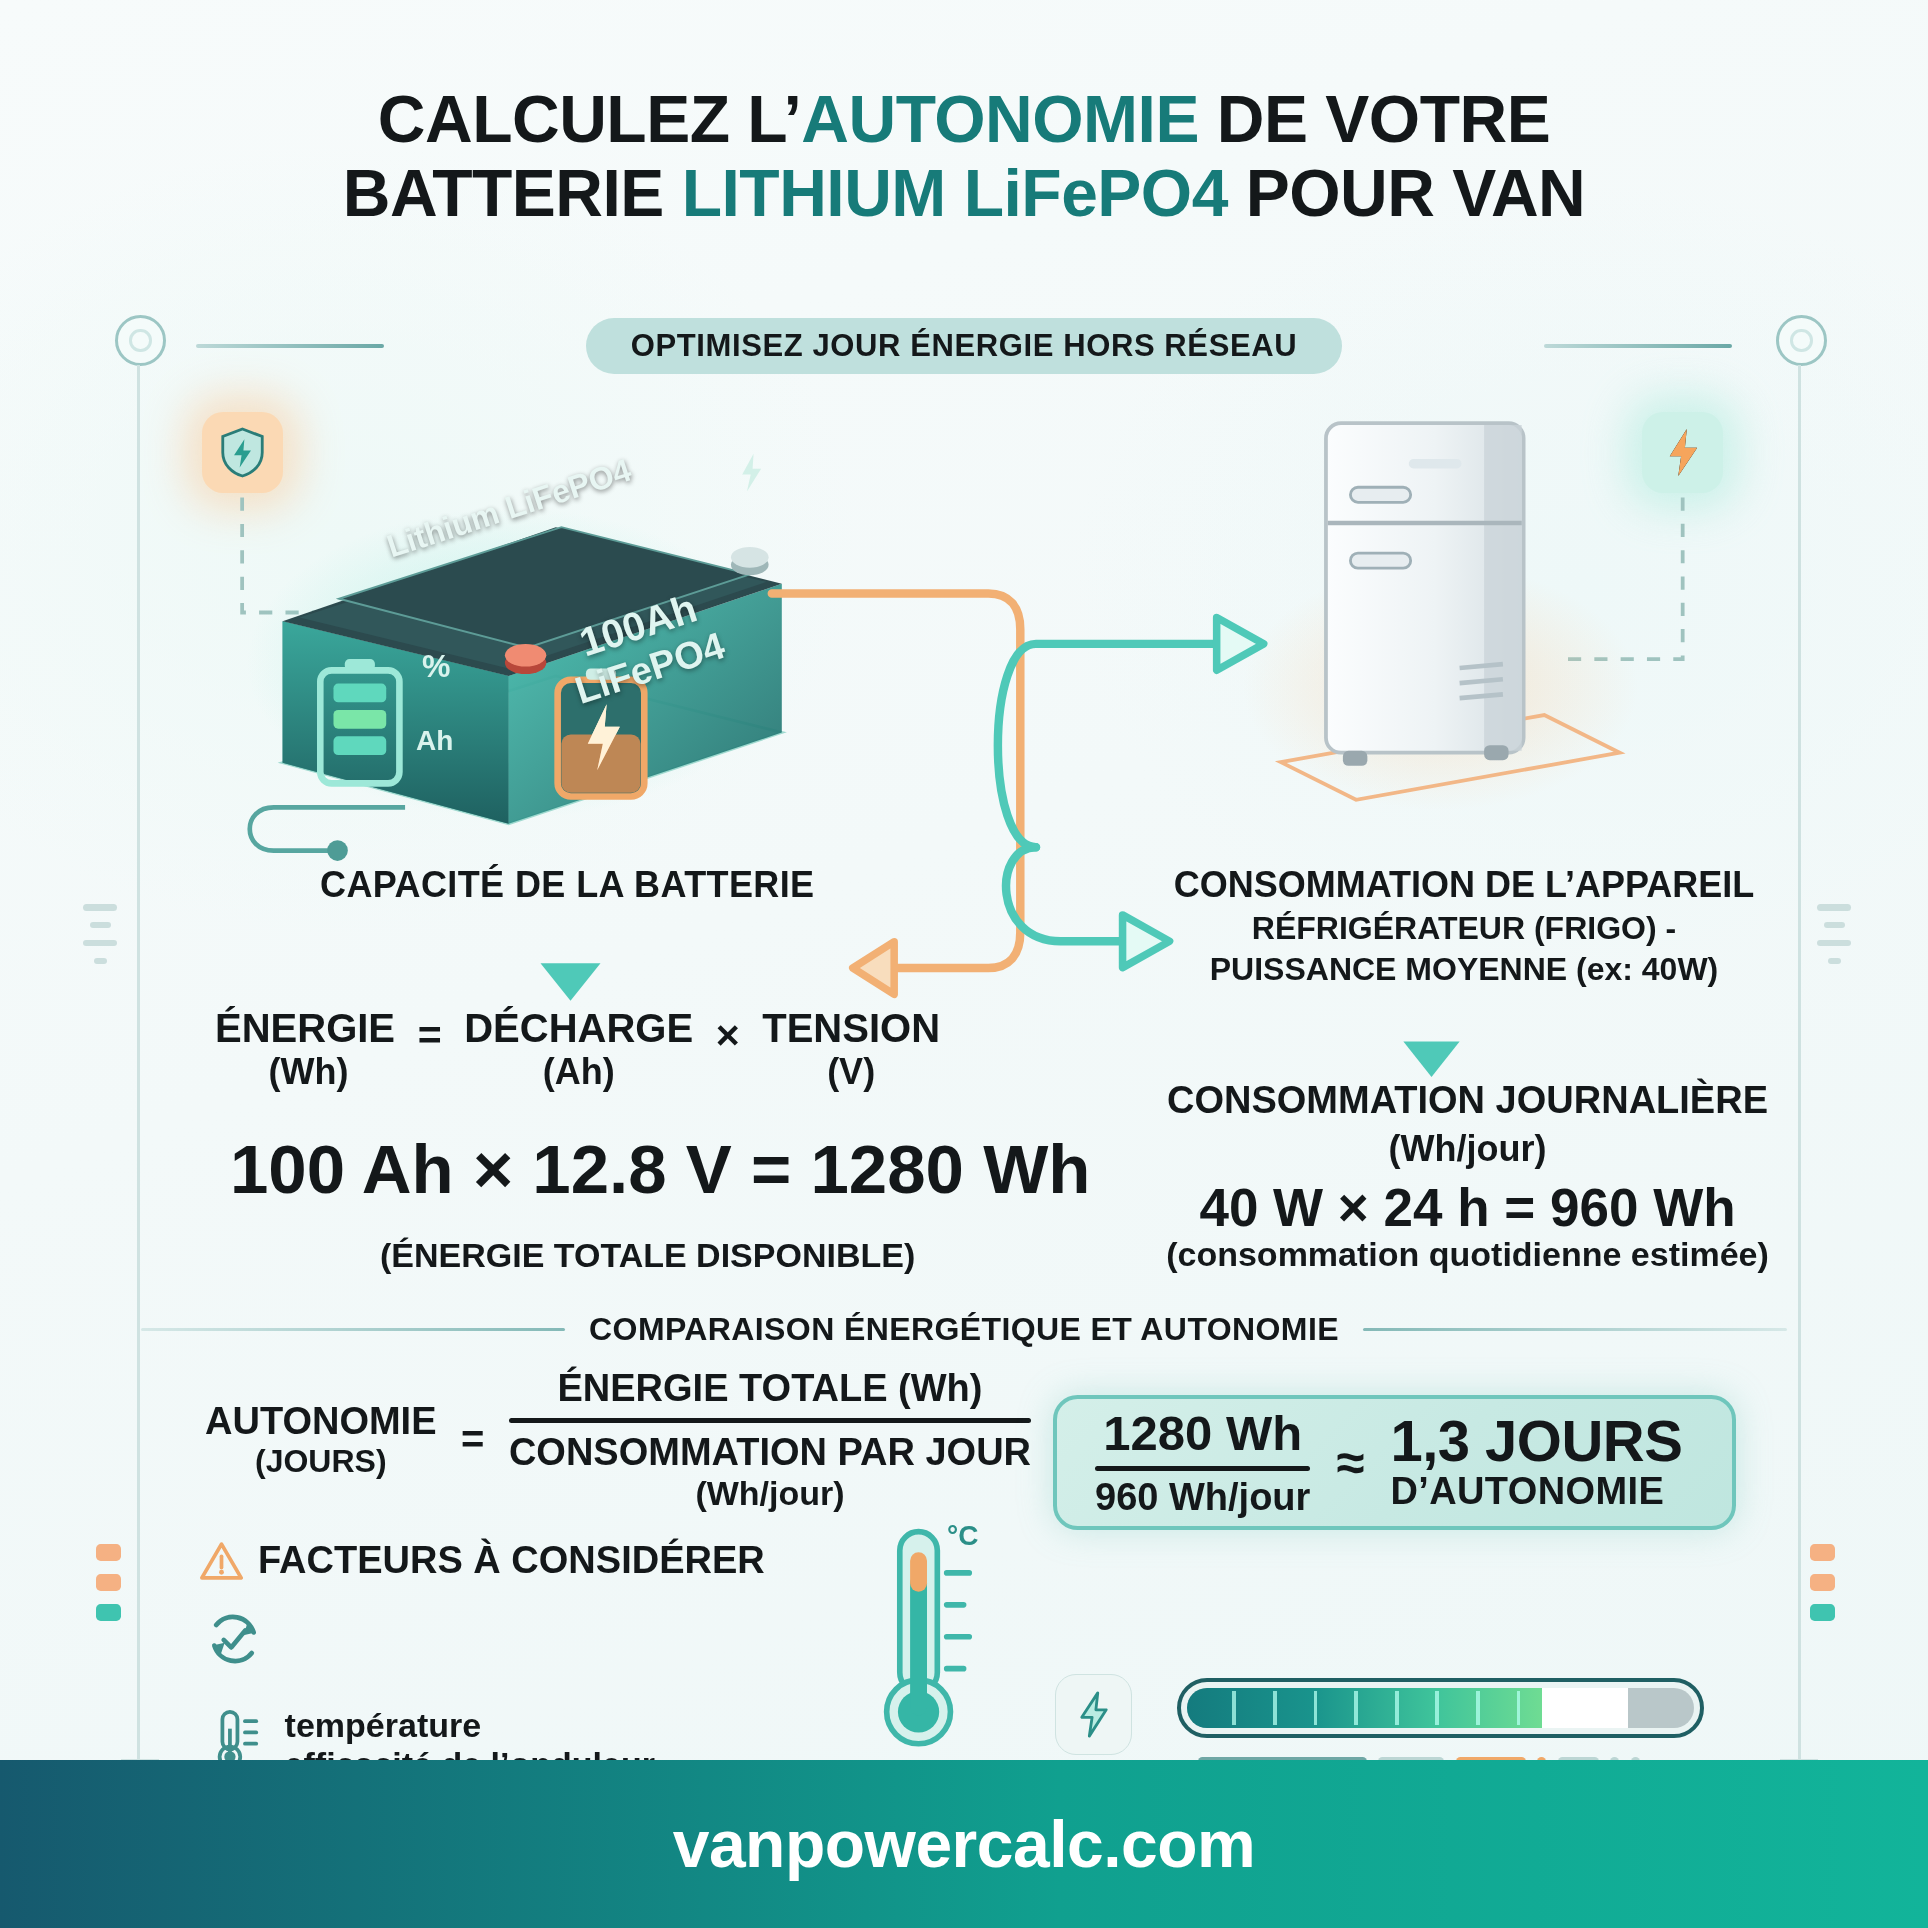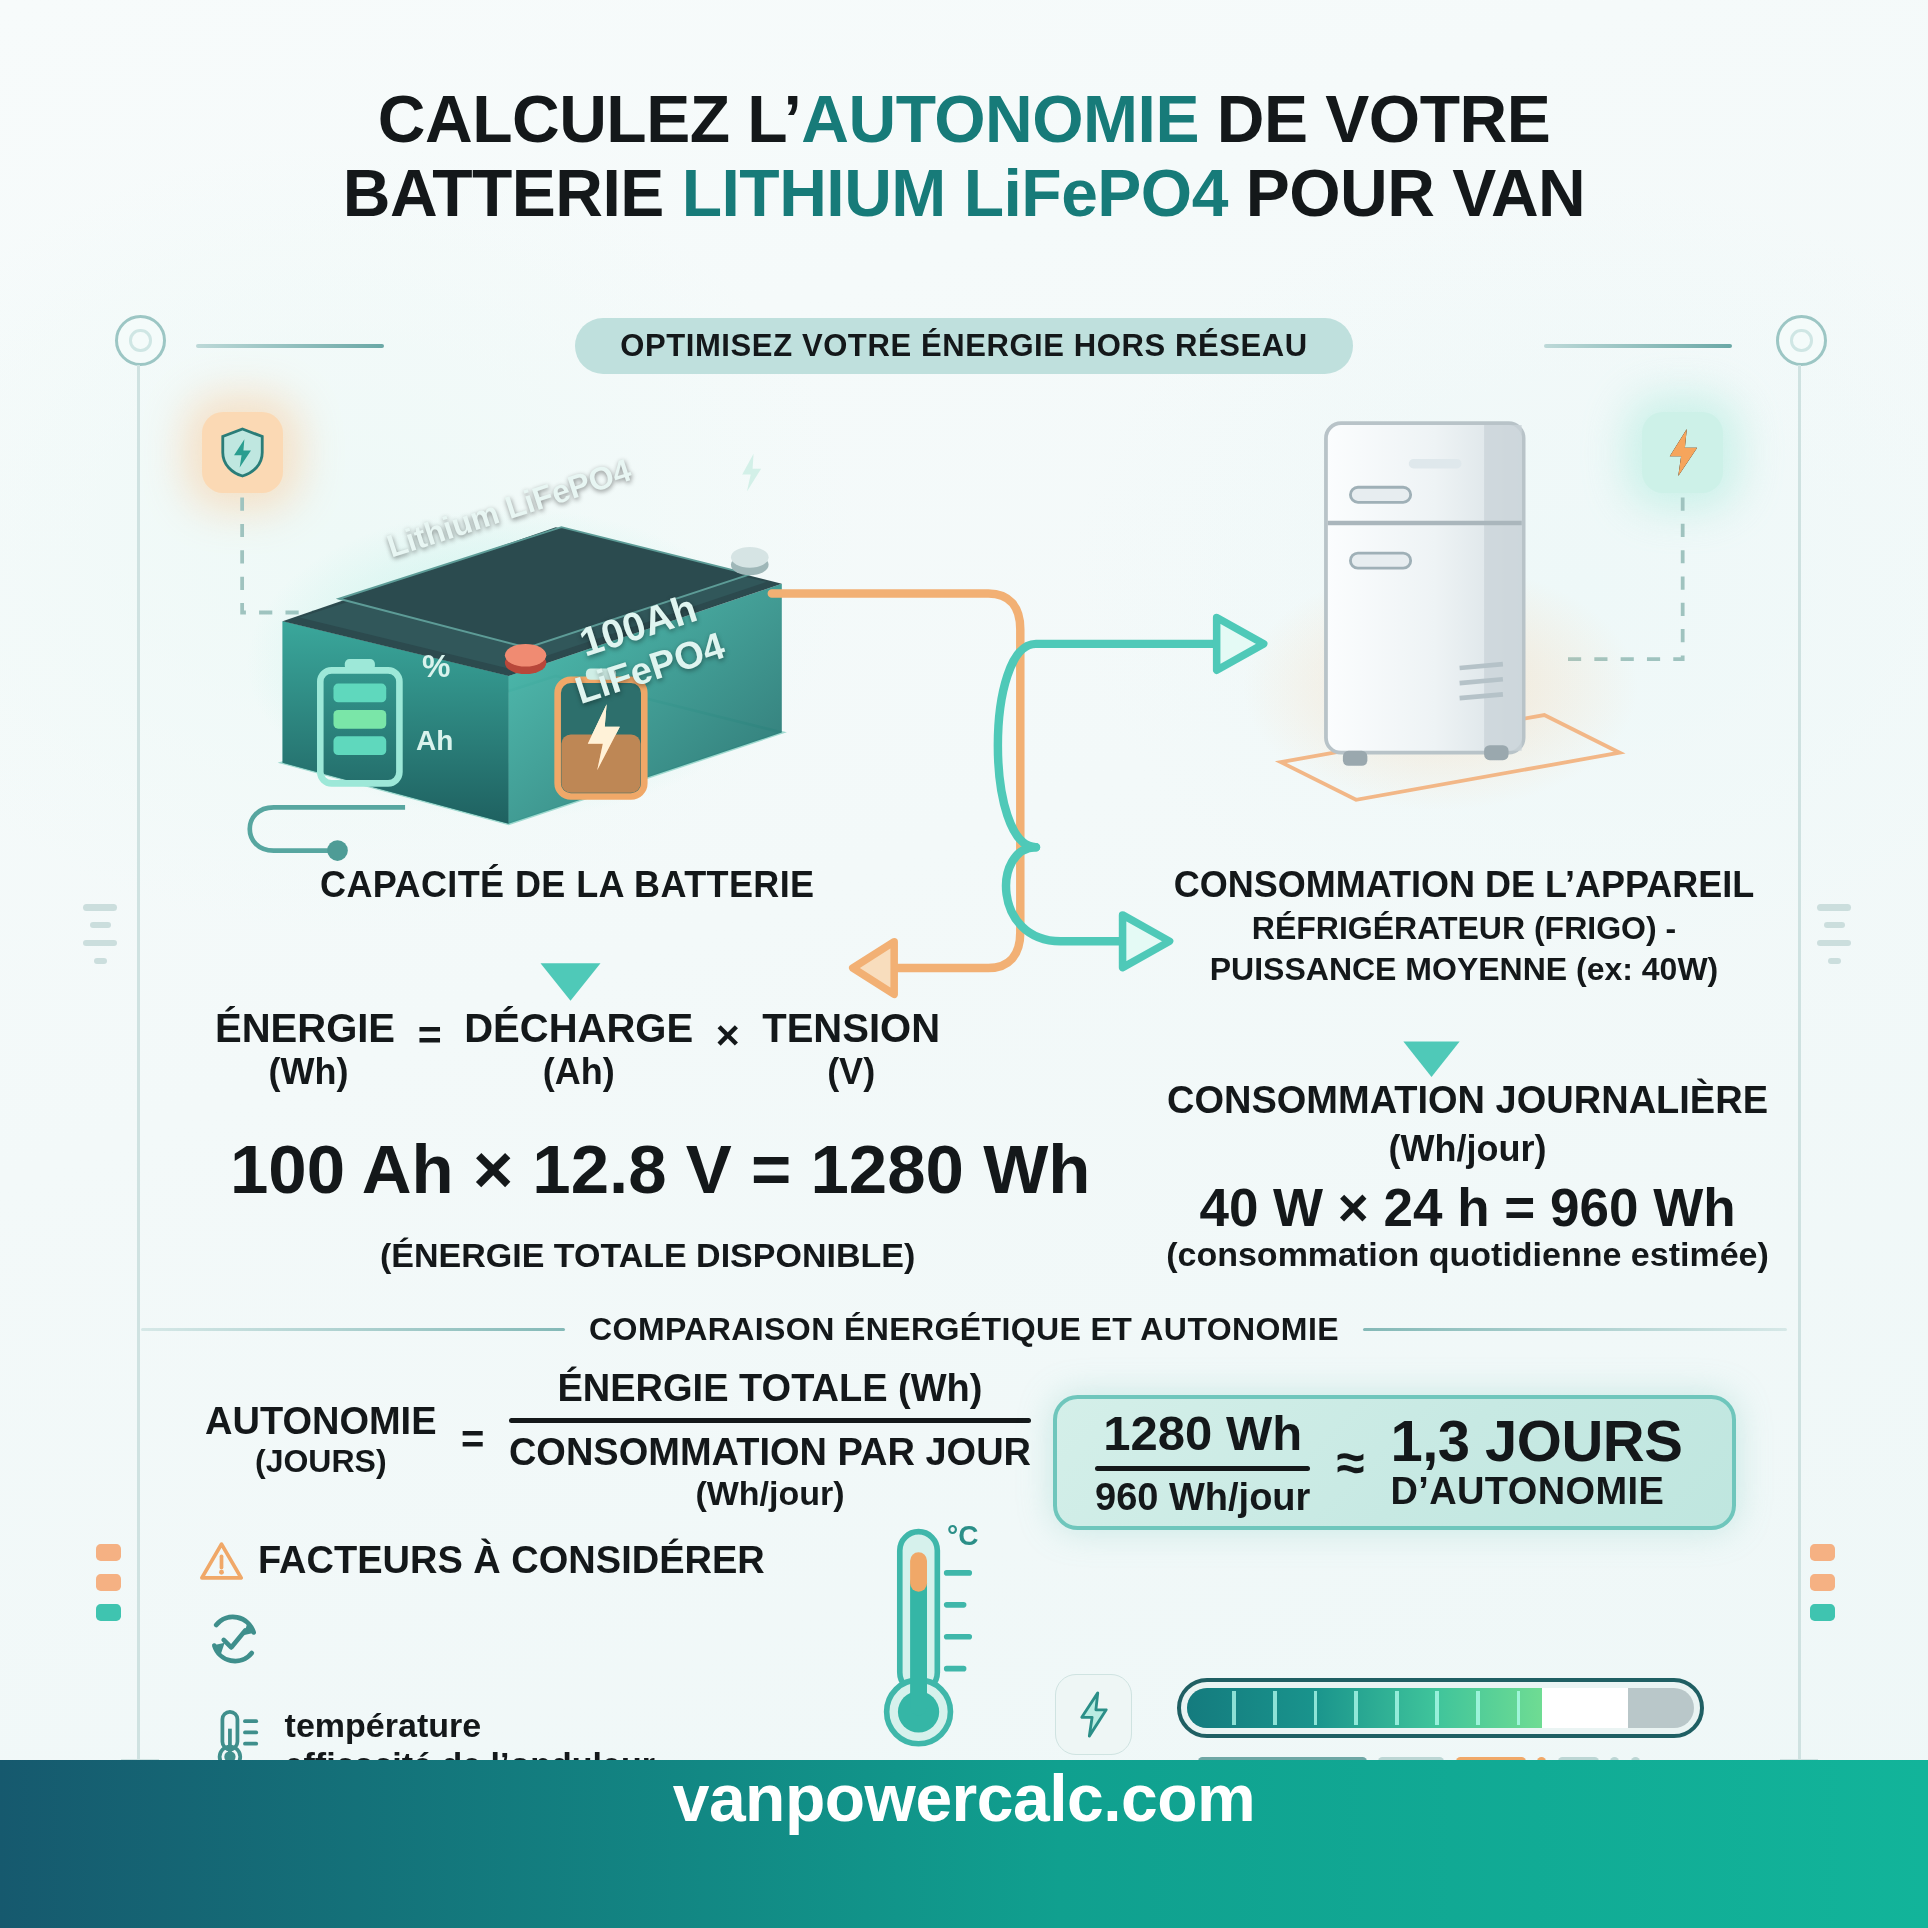--- a/index.html
+++ b/index.html
@@ -87,21 +87,21 @@
   .pbgap{position:absolute;top:0;bottom:0;background:#ffffff;}
   .pbticks{position:absolute;left:0;top:0;bottom:0;width:100%;}
   .pbticks i{position:absolute;top:8%;bottom:8%;width:3.8px;background:rgba(180,255,240,.75);}
   .pbdash{position:absolute;left:1198px;top:1757px;display:flex;align-items:center;gap:11.3px;}
   .pbdash i{display:block;height:8.5px;border-radius:4.7px;}
 
   
   .footer{
     position:absolute;left:0;right:0;bottom:0;height:168px;
     background:linear-gradient(90deg,#16596e 0%,#10a08f 55%,#12b49a 100%);
-    display:flex;justify-content:center;
+    display:flex;align-items:center;justify-content:center;
   }
   .footer .url{color:#ffffff;font-weight:bold;font-size:66px;letter-spacing:-0.5px;}
 
   
   .glowpad{position:absolute;border-radius:26px;}
   .battery{position:absolute;}
   .fridge{position:absolute;}
 
   .textline{white-space:nowrap;}
 </style>
@@ -114,21 +114,21 @@
     <div class="textline">
       <span>CALCULEZ L’</span><span class="tl">AUTONOMIE</span><span> DE VOTRE</span>
     </div>
     <div class="textline">
       <span>BATTERIE </span><span class="tl">LITHIUM LiFePO4</span><span> POUR VAN</span>
     </div>
   </div>
 
   <div class="pillrow">
     <div class="pill-line l"></div>
-    <div class="pill">OPTIMISEZ VOTRE ÉNERGIE HORS RÉSEAU</div>
+    <div class="pill">OPTIMISEZ JOUR ÉNERGIE HORS RÉSEAU</div>
     <div class="pill-line r"></div>
   </div>
 
   <div class="circ" style="left:115px;top:315px;"></div>
   <div class="circ" style="left:1776px;top:315px;"></div>
 
   <div class="frame-v" style="left:137px;top:365px;height:1394px;"></div>
   <div class="frame-v" style="left:1798px;top:365px;height:1394px;"></div>
 
   <div class="ticks" style="left:83px;top:904px;">

